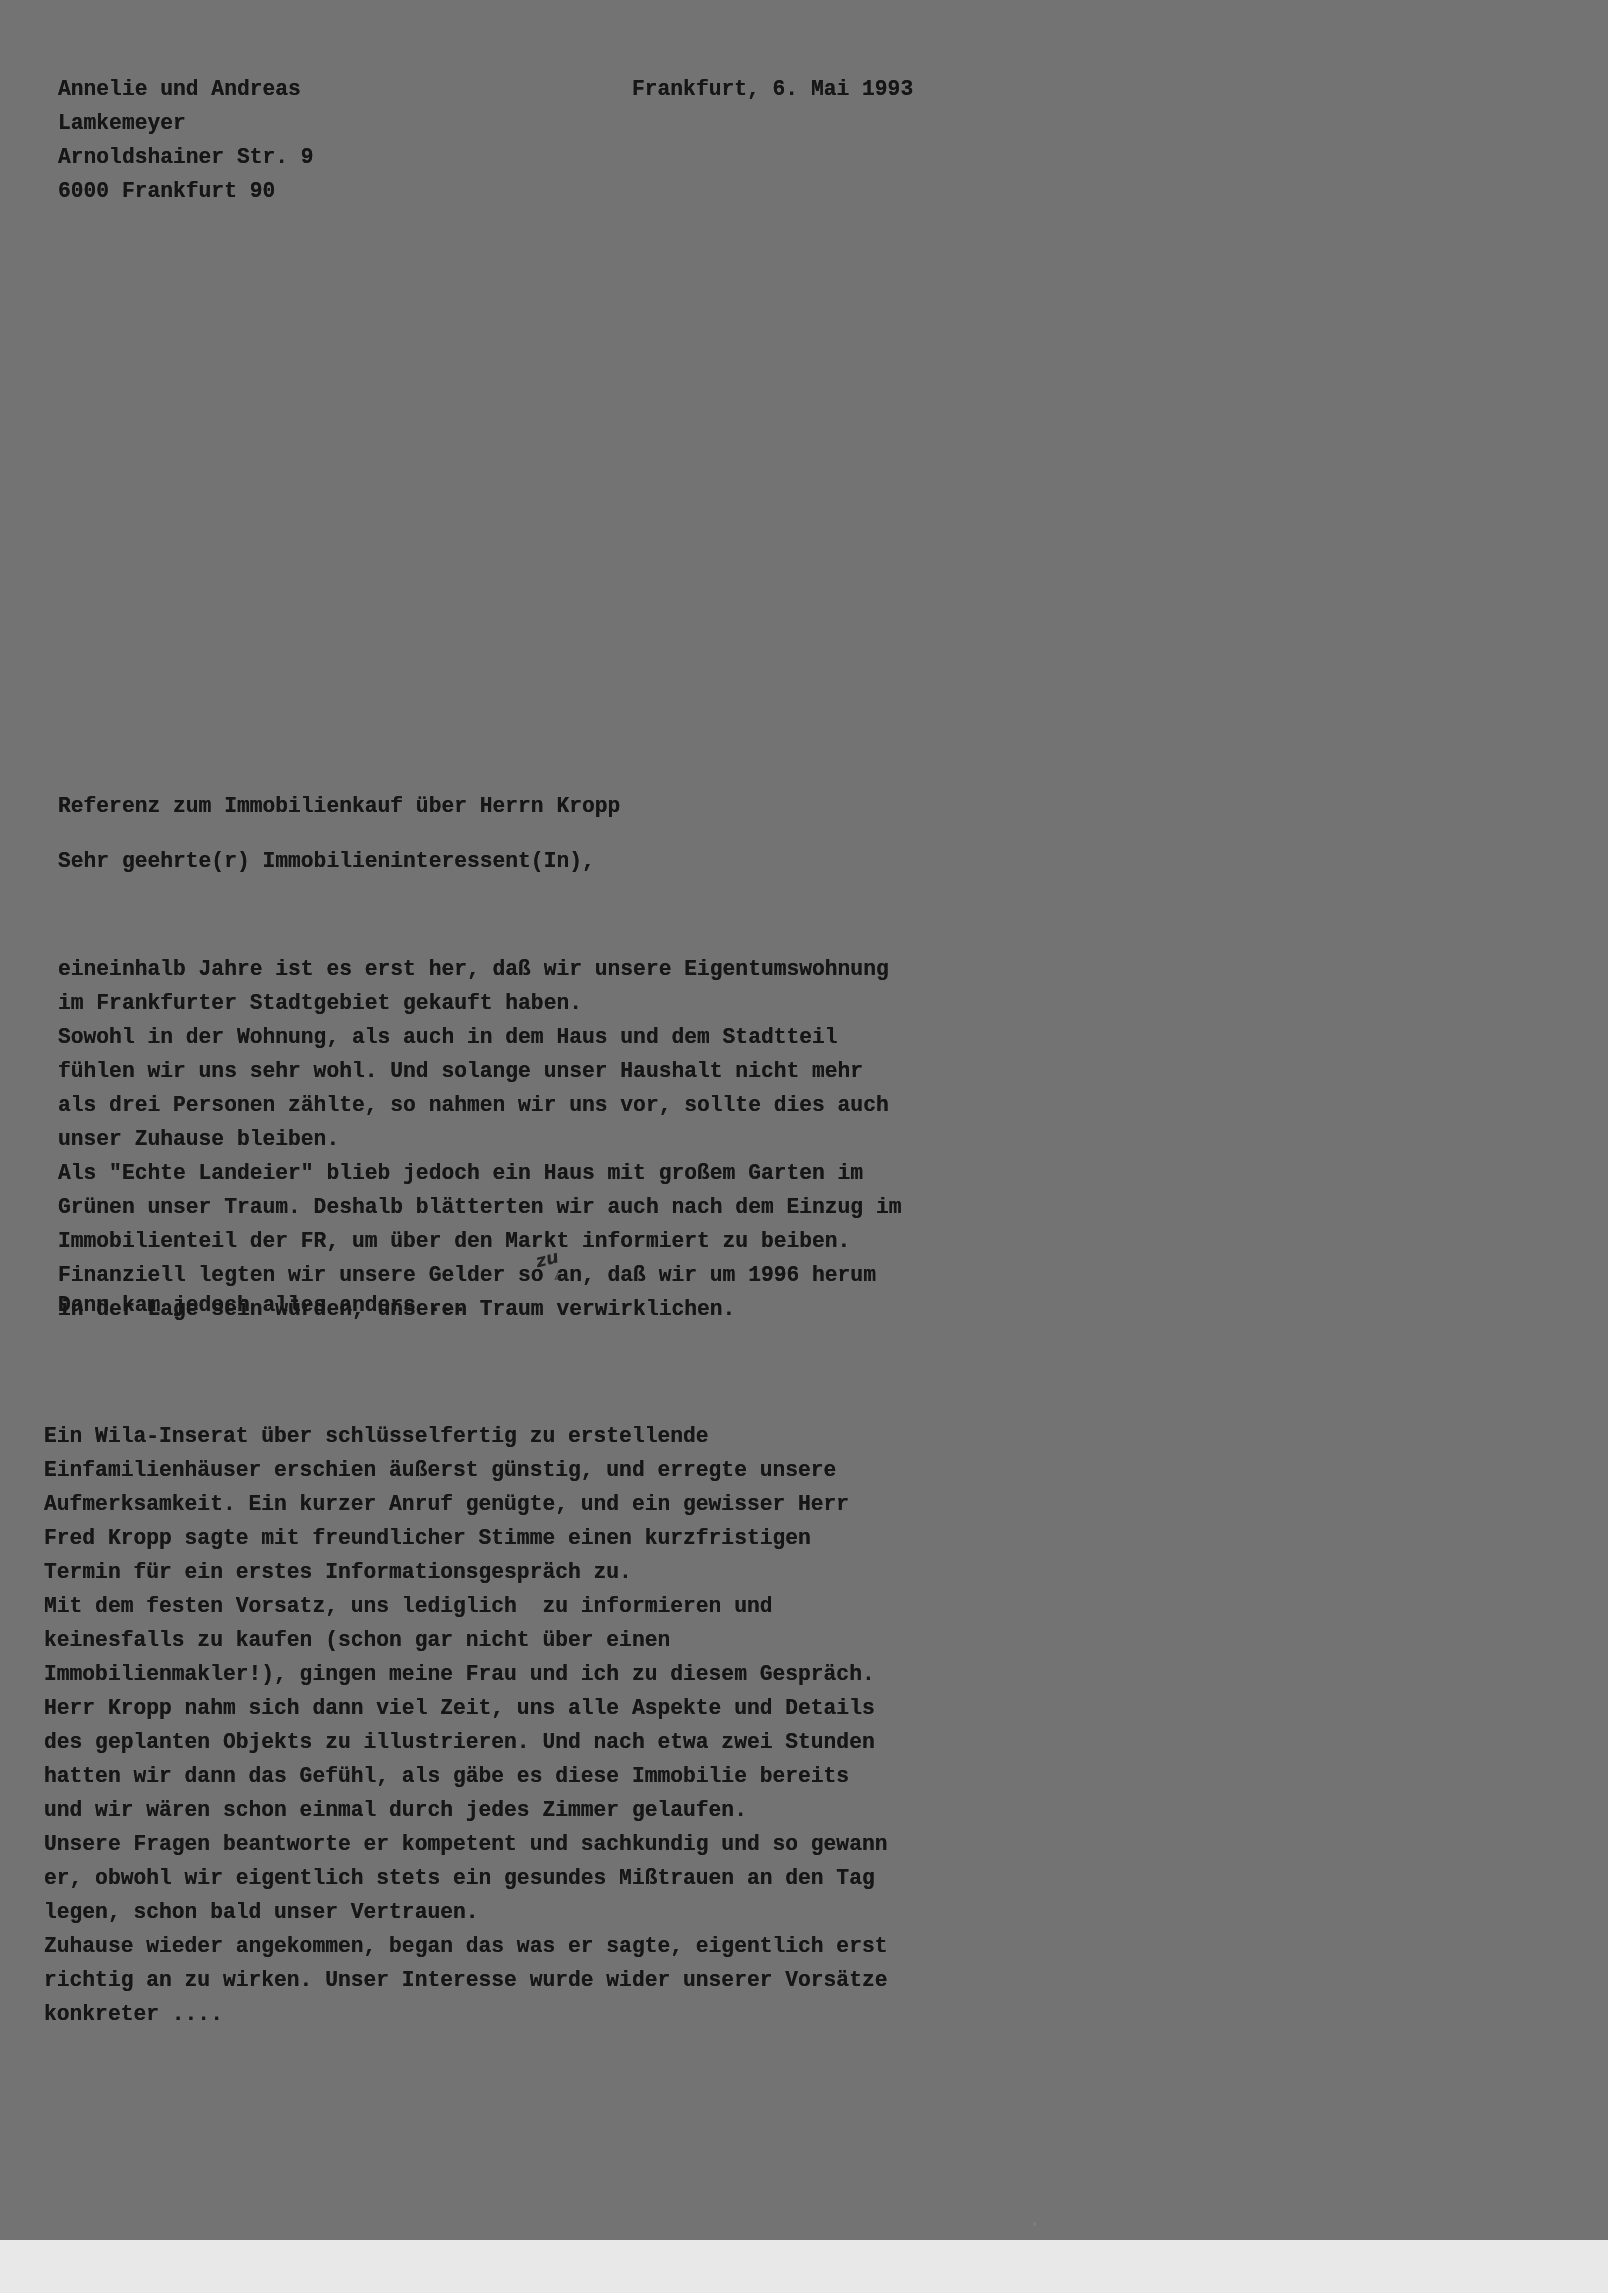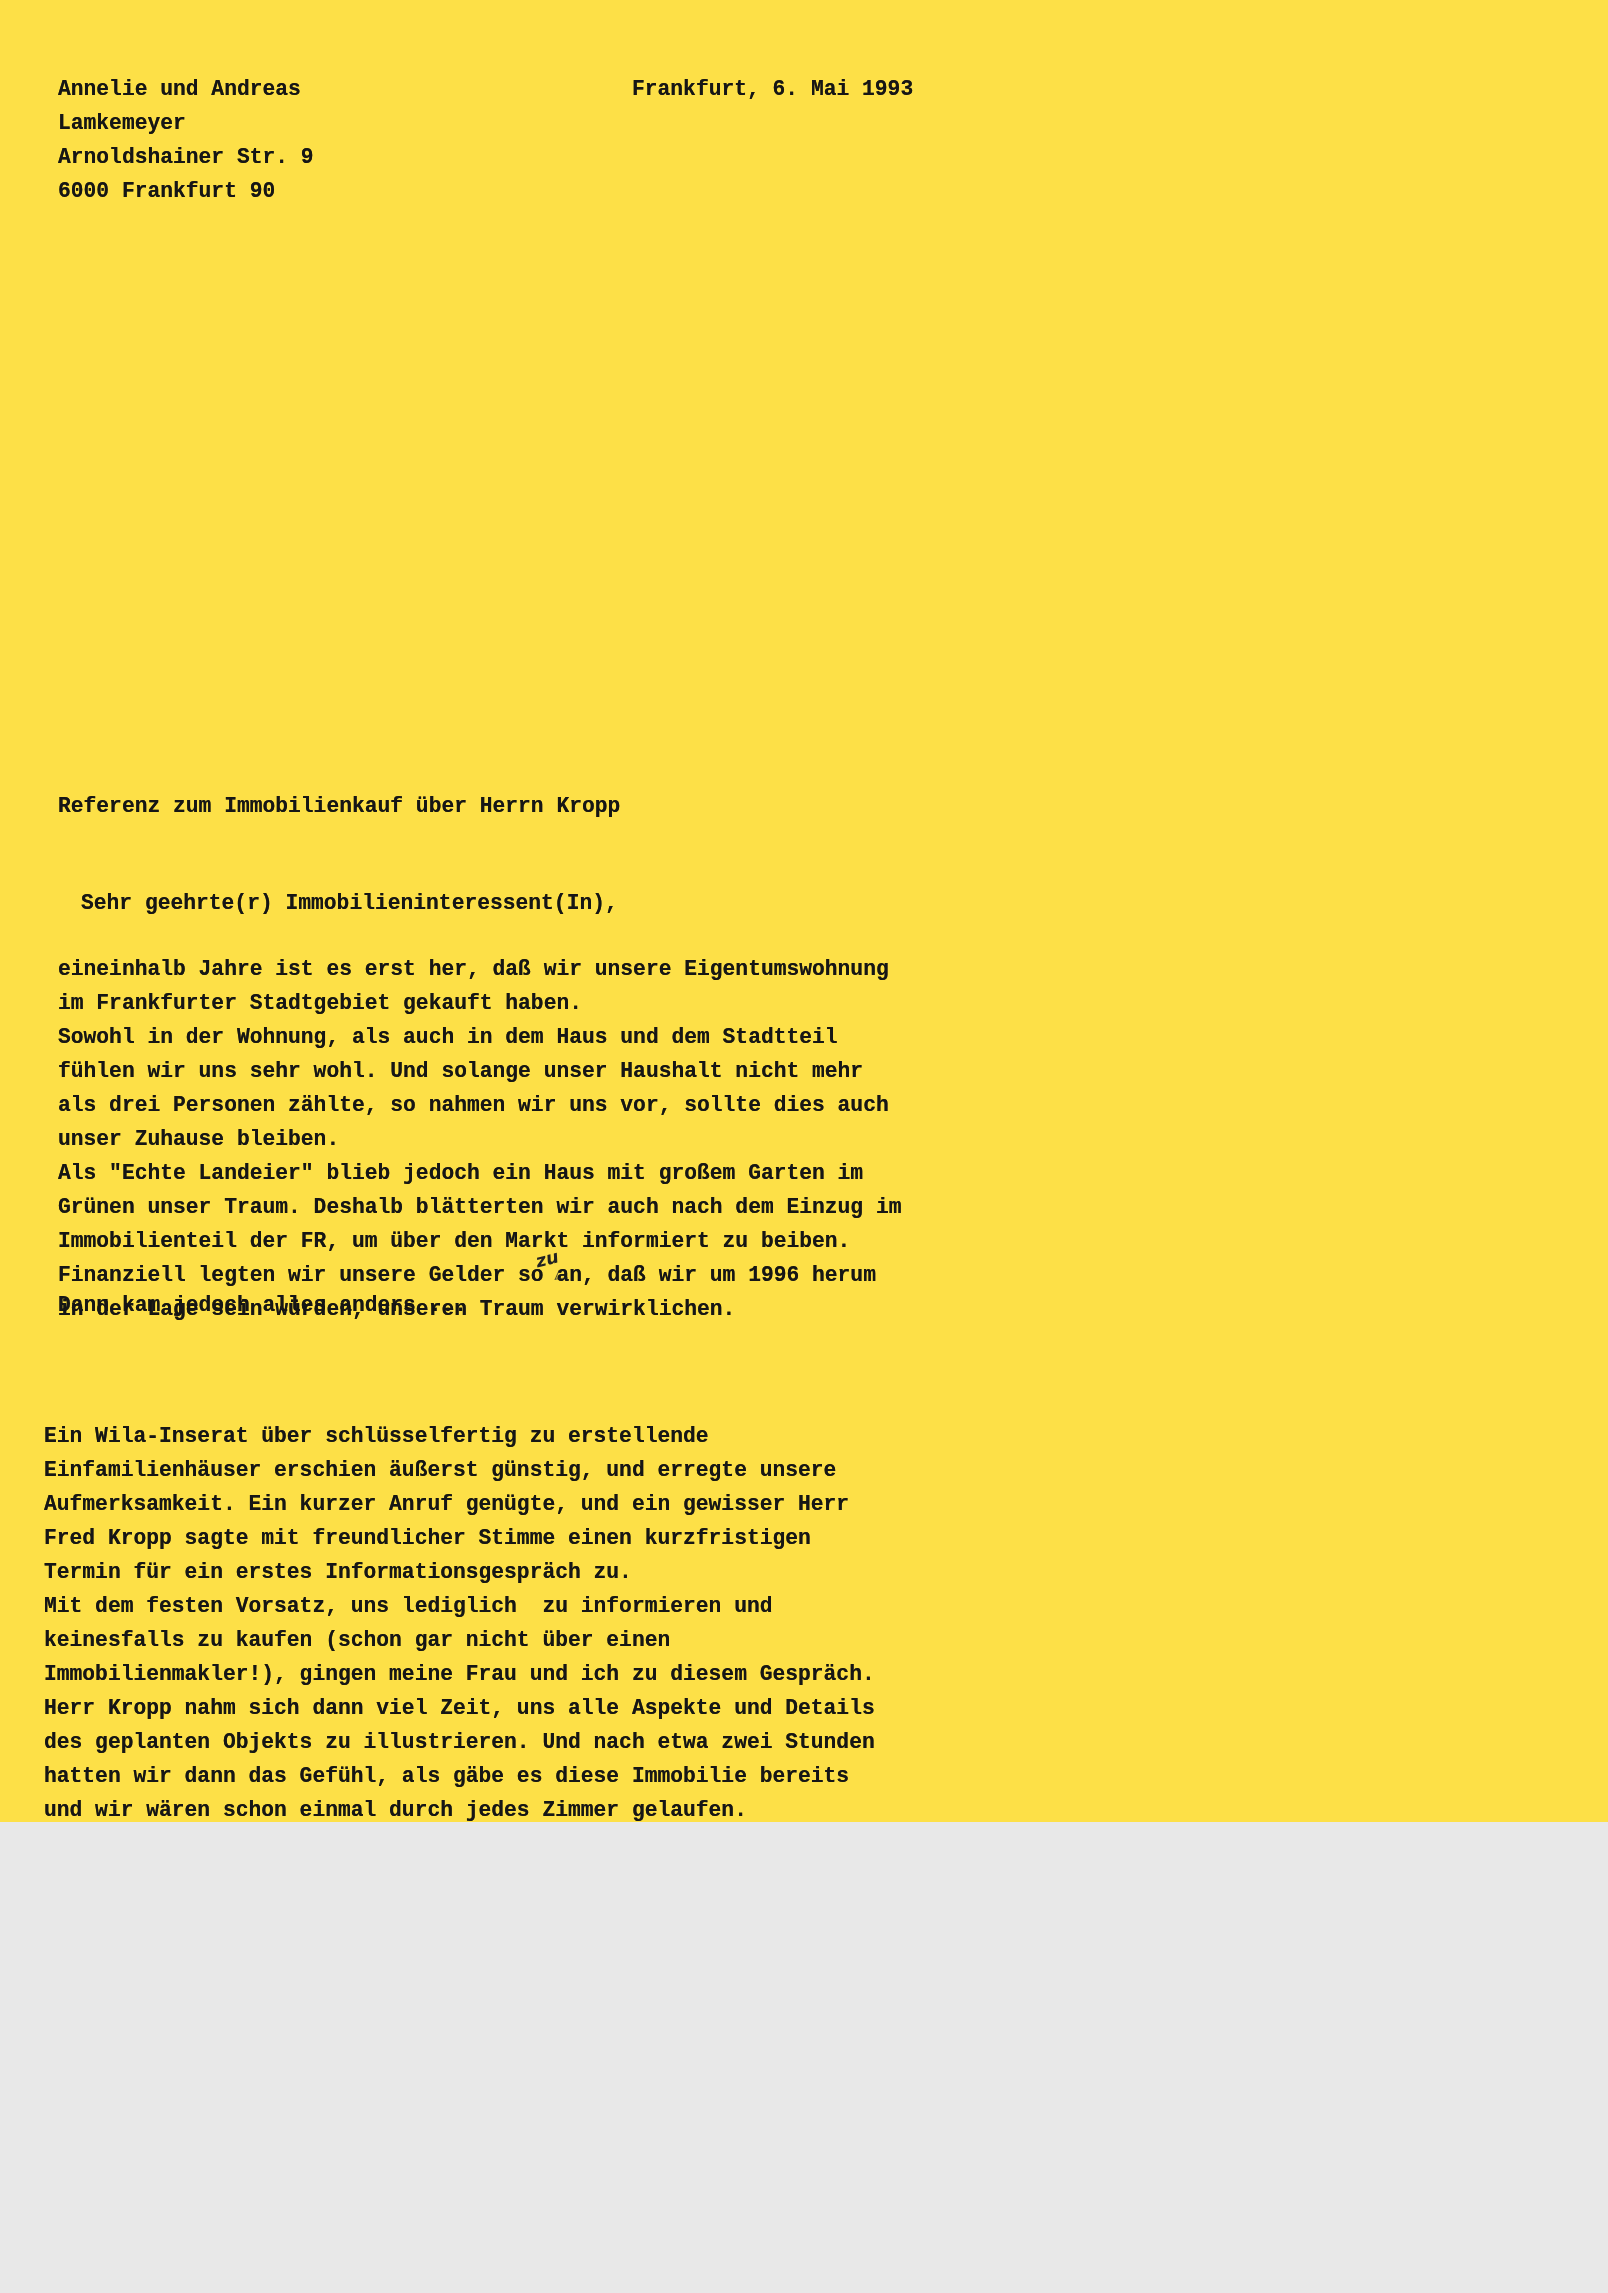--- a/index.html
+++ b/index.html
@@ -3,39 +3,39 @@
 <meta charset="utf-8">
 <style>
   html, body {
     margin: 0;
     padding: 0;
     background: #e8e8e8;
   }
   .page {
     position: relative;
     width: 1608px;
-    height: 1822px;
-    background: #fde047;
+    height: 2240px;
+    background: #737373;
     overflow: hidden;
     font-family: "Liberation Mono", "DejaVu Sans Mono", monospace;
     font-size: 21.3px;
     line-height: 34px;
     font-weight: bold;
     color: #161616;
   }
   .block {
     position: absolute;
     white-space: pre;
     text-shadow: 0 0 0.6px rgba(0,0,0,0.65);
   }
   .sender     { left: 58px;  top: 72px;  }
   .date       { left: 632px; top: 72px;  }
   .recipient  { left: 58px;  top: 455px; }
   .subject    { left: 58px;  top: 789px; }
-  .salutation { left: 58px;  top: 886px; margin-left: 23px; }
+  .salutation { left: 58px;  top: 844px; }
   .para1      { left: 58px;  top: 952px; }
   .para2      { left: 58px;  top: 1288px; }
   .para3      { left: 44px;  top: 1419px; }
   .handwritten {
     position: absolute;
     left: 536px;
     top: 1251px;
     font-family: "DejaVu Sans", sans-serif;
     font-style: italic;
     font-weight: bold;

